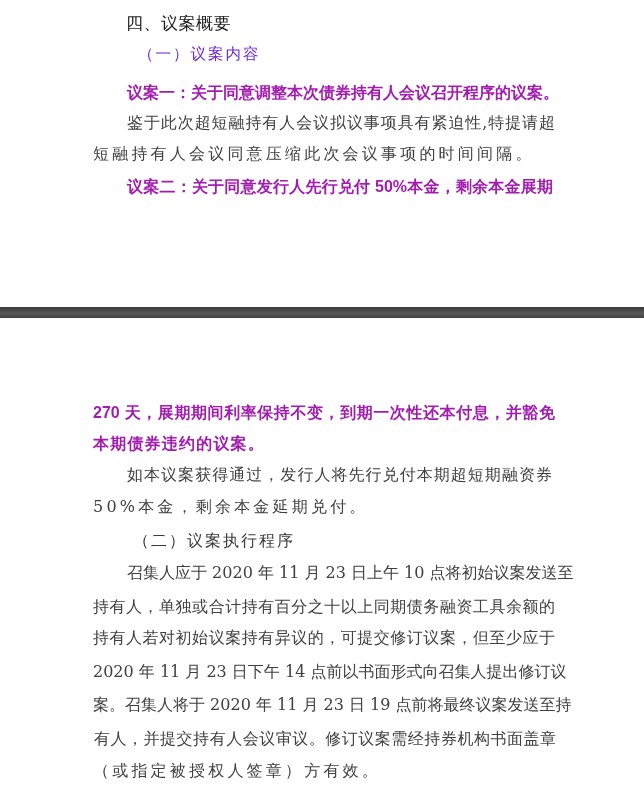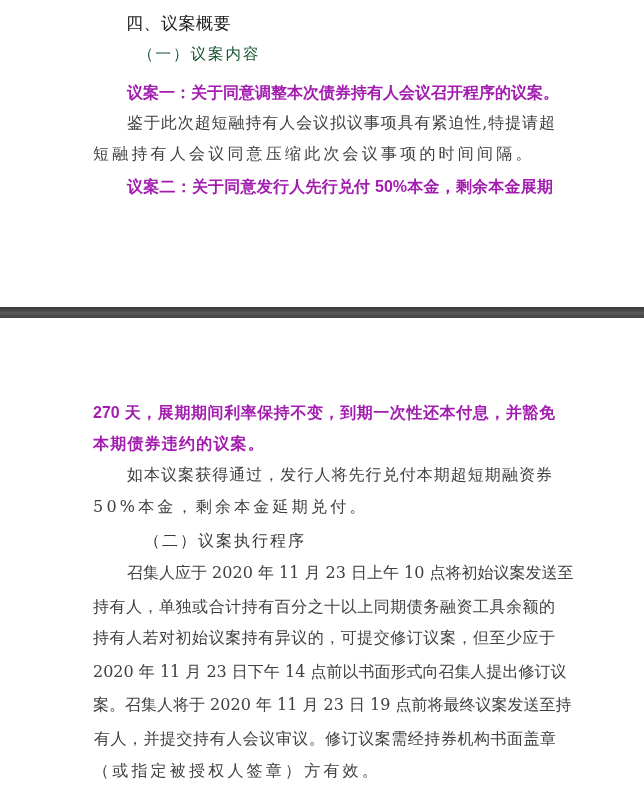--- a/index.html
+++ b/index.html
@@ -59,21 +59,21 @@
       font-weight: normal;
       color: #1a1a1a;
       font-size: 17px;
       text-align: left;
       text-align-last: auto;
       letter-spacing: 0.5px;
     }
     .subheading {
       font-family: "DejaVu Sans", "Liberation Sans", sans-serif;
       font-weight: normal;
-      color: #14532d;
+      color: #6d28d9;
       font-size: 15.5px;
       text-align: left;
       text-align-last: auto;
       letter-spacing: 2px;
     }
     .subheading-2 {
       font-family: "DejaVu Serif", "Liberation Serif", serif;
       font-weight: normal;
       color: #3a3a3a;
       font-size: 16px;
@@ -114,21 +114,21 @@
 <div class="page page-2"></div>
 
 <div class="line bold" style="left:93px; top:405px; width:462px;">270 天，展期期间利率保持不变，到期一次性还本付息，并豁免</div>
 
 <div class="line bold last-line-bold" style="left:93px; top:436px;">本期债券违约的议案。</div>
 
 <div class="line regular" style="left:127px; top:467px; width:425px;">如本议案获得通过，发行人将先行兑付本期超短期融资券</div>
 
 <div class="line regular last-line" style="left:93px; top:499px;">50%本金，剩余本金延期兑付。</div>
 
-<div class="line subheading-2" style="left:144px; top:533px;">（二）议案执行程序</div>
+<div class="line subheading-2" style="left:133px; top:533px;">（二）议案执行程序</div>
 
 <div class="line regular" style="left:127px; top:565px; width:428px;">召集人应于 2020 年 11 月 23 日上午 10 点将初始议案发送至</div>
 
 <div class="line regular" style="left:93px; top:599px; width:462px;">持有人，单独或合计持有百分之十以上同期债务融资工具余额的</div>
 
 <div class="line regular" style="left:93px; top:630px; width:462px;">持有人若对初始议案持有异议的，可提交修订议案，但至少应于</div>
 
 <div class="line regular" style="left:93px; top:664px; width:462px;">2020 年 11 月 23 日下午 14 点前以书面形式向召集人提出修订议</div>
 
 <div class="line regular" style="left:93px; top:697px; width:462px;">案。召集人将于 2020 年 11 月 23 日 19 点前将最终议案发送至持</div>

